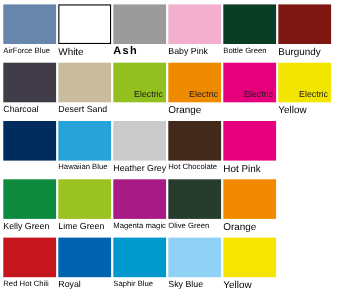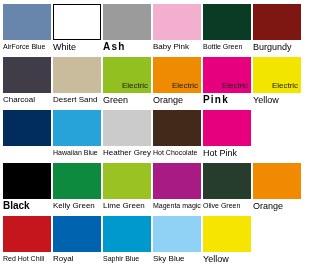--- a/index.html
+++ b/index.html
@@ -98,33 +98,31 @@
         <div class="label t-sm">Charcoal</div>
       </div>
       <div class="cell">
         <div class="swatch" style="background: rgb(201, 188, 156);"></div>
         <div class="label t-sm">Desert Sand</div>
       </div>
       <div class="cell">
         <div class="swatch" style="background: rgb(146, 192, 32);">
           <div class="overlay">Electric</div>
         </div>
-        <div class="label t-md">Green</div>
       </div>
       <div class="cell">
         <div class="swatch" style="background: rgb(238, 139, 0);">
           <div class="overlay">Electric</div>
         </div>
         <div class="label t-md">Orange</div>
       </div>
       <div class="cell">
         <div class="swatch" style="background: rgb(230, 0, 126);">
           <div class="overlay">Electric</div>
         </div>
-        <div class="label t-wide">Pink</div>
       </div>
       <div class="cell">
         <div class="swatch" style="background: rgb(242, 229, 0);">
           <div class="overlay">Electric</div>
         </div>
         <div class="label t-md">Yellow</div>
       </div>
     </div>
     <div class="row">
       <div class="cell">
@@ -141,24 +139,20 @@
       <div class="cell">
         <div class="swatch" style="background: rgb(66, 41, 26);"></div>
         <div class="label t-xs">Hot Chocolate</div>
       </div>
       <div class="cell">
         <div class="swatch" style="background: rgb(230, 0, 126);"></div>
         <div class="label t-md">Hot Pink</div>
       </div>
     </div>
     <div class="row">
-      <div class="cell">
-        <div class="swatch" style="background: rgb(0, 0, 0);"></div>
-        <div class="label t-lg">Black</div>
-      </div>
       <div class="cell">
         <div class="swatch" style="background: rgb(14, 138, 62);"></div>
         <div class="label t-sm">Kelly Green</div>
       </div>
       <div class="cell">
         <div class="swatch" style="background: rgb(153, 194, 34);"></div>
         <div class="label t-sm">Lime Green</div>
       </div>
       <div class="cell">
         <div class="swatch" style="background: rgb(168, 26, 132);"></div>

